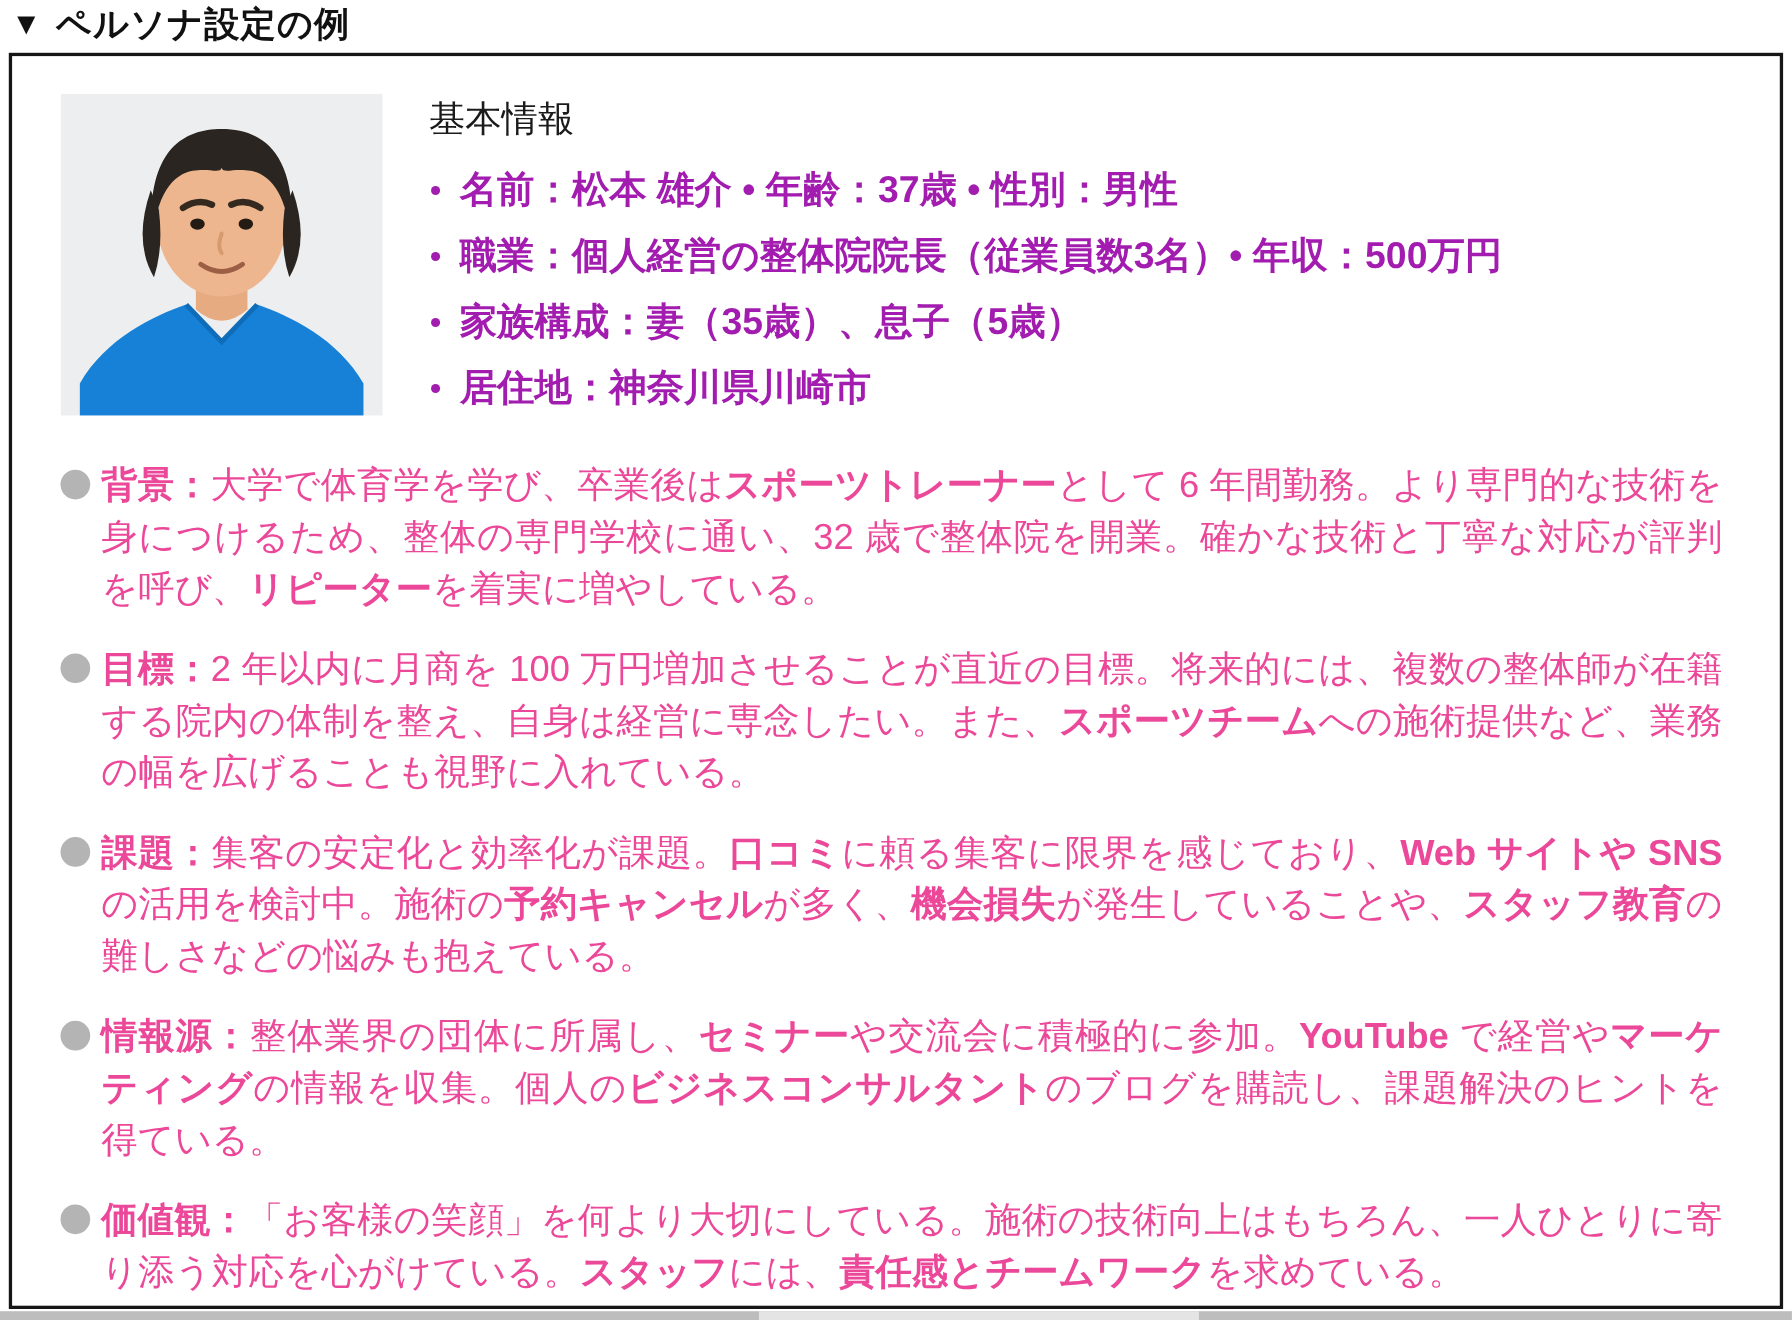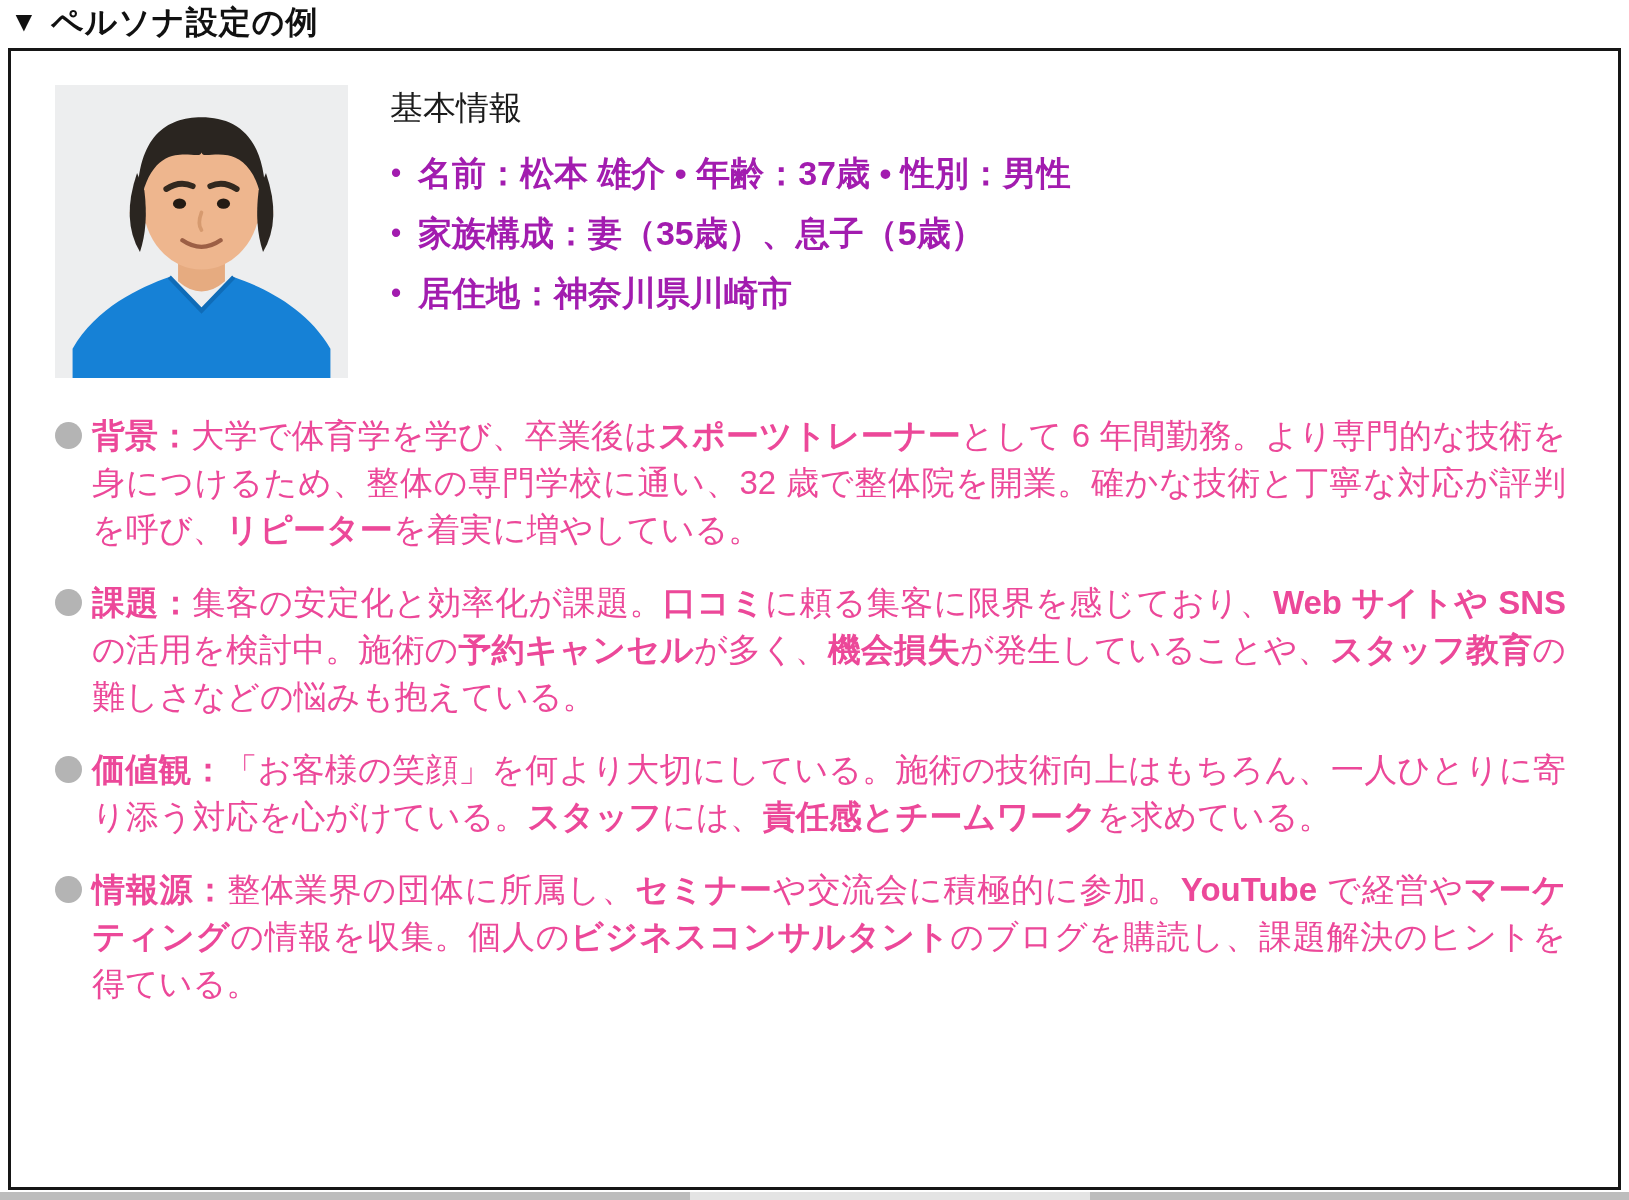--- a/index.html
+++ b/index.html
@@ -93,46 +93,52 @@
         <path d="M87,106 Q100,115 113,106" stroke="#9c5f45" stroke-width="3" fill="none" stroke-linecap="round"></path>
       </svg>
     </div>
 
     <div class="basic">
       <div class="basic-heading">基本情報</div>
       <div class="basic-item">
         <span class="bdot">•</span><span>名前：松本 雄介 • 年齢：37歳 • 性別：男性</span>
       </div>
       <div class="basic-item">
+        <span class="bdot">•</span><span>職業：個人経営の整体院院長（従業員数3名）• 年収：500万円</span>
+      </div>
+      <div class="basic-item">
         <span class="bdot">•</span><span>家族構成：妻（35歳）、息子（5歳）</span>
       </div>
       <div class="basic-item">
         <span class="bdot">•</span><span>居住地：神奈川県川崎市</span>
       </div>
     </div>
 
   </div>
 
   <div class="sections">
 
     <div class="section">
       <span class="sdot"></span><span class="slabel">背景：</span><span class="stext"><span>大学で体育学を学び、卒業後は</span><b>スポーツトレーナー</b><span>として 6 年間勤務。より専門的な技術を身につけるため、整体の専門学校に通い、32 歳で整体院を開業。確かな技術と丁寧な対応が評判を呼び、</span><b>リピーター</b><span>を着実に増やしている。</span></span>
     </div>
 
+    <div class="section">
+      <span class="sdot"></span><span class="slabel">目標：</span><span class="stext"><span>2 年以内に月商を 100 万円増加させることが直近の目標。将来的には、複数の整体師が在籍する院内の体制を整え、自身は経営に専念したい。また、</span><b>スポーツチーム</b><span>への施術提供など、業務の幅を広げることも視野に入れている。</span></span>
+    </div>
 
     <div class="section">
       <span class="sdot"></span><span class="slabel">課題：</span><span class="stext"><span>集客の安定化と効率化が課題。</span><b>口コミ</b><span>に頼る集客に限界を感じており、</span><b>Web サイトや SNS</b><span>の活用を検討中。施術の</span><b>予約キャンセル</b><span>が多く、</span><b>機会損失</b><span>が発生していることや、</span><b>スタッフ教育</b><span>の難しさなどの悩みも抱えている。</span></span>
     </div>
 
     <div class="section">
-      <span class="sdot"></span><span class="slabel">価値観：</span><span class="stext"><span>「お客様の笑顔」を何より大切にしている。施術の技術向上はもちろん、一人ひとりに寄り添う対応を心がけている。</span><b>スタッフ</b><span>には、</span><b>責任感とチームワーク</b><span>を求めている。</span></span>
+      <span class="sdot"></span><span class="slabel">情報源：</span><span class="stext"><span>整体業界の団体に所属し、</span><b>セミナー</b><span>や交流会に積極的に参加。</span><b>YouTube</b><span> で経営や</span><b>マーケティング</b><span>の情報を収集。個人の</span><b>ビジネスコンサルタント</b><span>のブログを購読し、課題解決のヒントを得ている。</span></span>
     </div>
 
     <div class="section">
-      <span class="sdot"></span><span class="slabel">情報源：</span><span class="stext"><span>整体業界の団体に所属し、</span><b>セミナー</b><span>や交流会に積極的に参加。</span><b>YouTube</b><span> で経営や</span><b>マーケティング</b><span>の情報を収集。個人の</span><b>ビジネスコンサルタント</b><span>のブログを購読し、課題解決のヒントを得ている。</span></span>
+      <span class="sdot"></span><span class="slabel">価値観：</span><span class="stext"><span>「お客様の笑顔」を何より大切にしている。施術の技術向上はもちろん、一人ひとりに寄り添う対応を心がけている。</span><b>スタッフ</b><span>には、</span><b>責任感とチームワーク</b><span>を求めている。</span></span>
     </div>
 
   </div>
 </div>
 
 <div class="bottom-strip">
   <div class="seg"></div>
 </div>
 
 </body></html>

